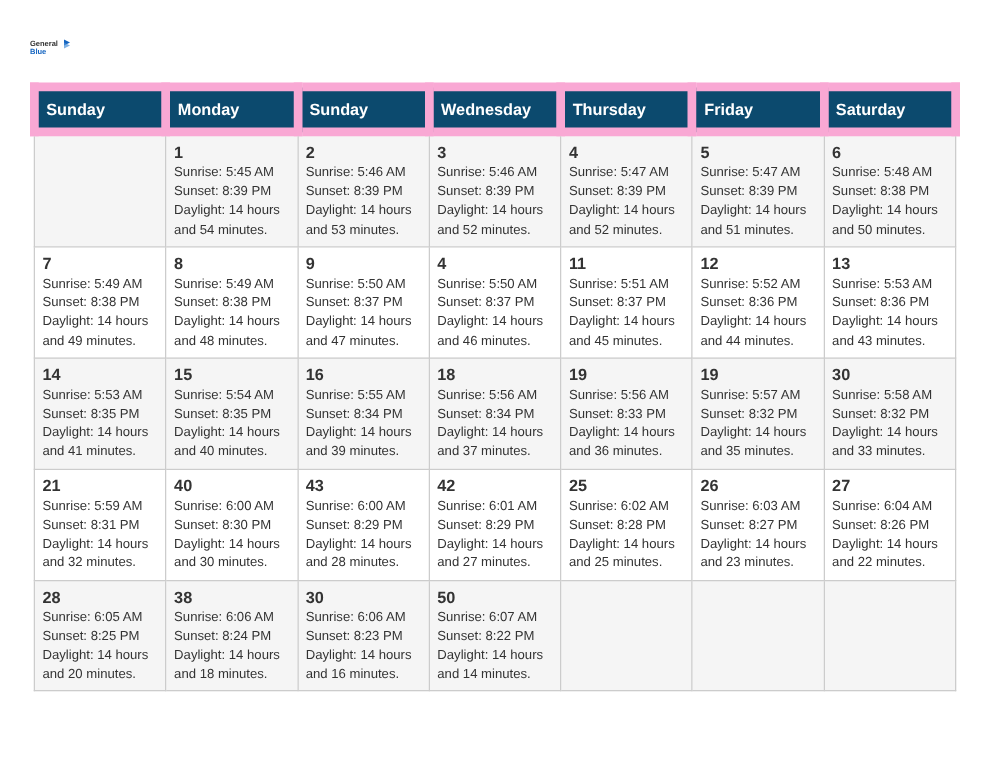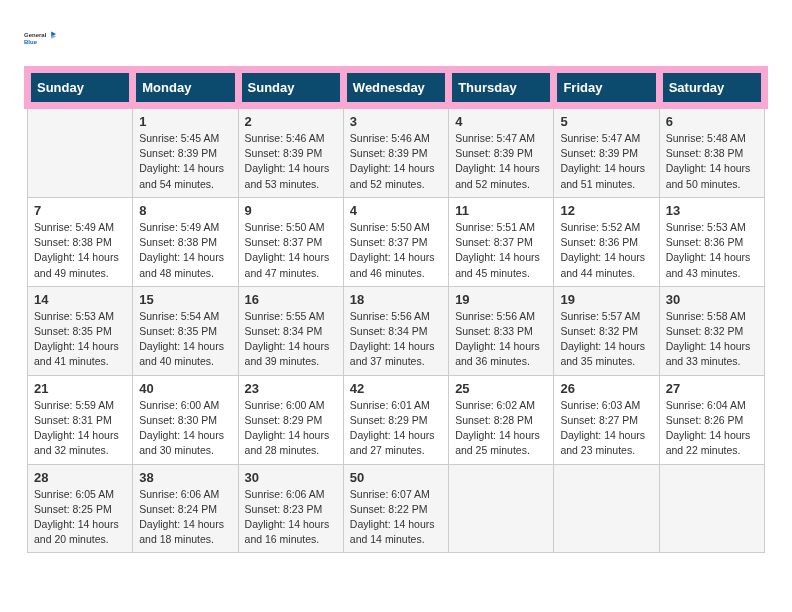--- a/index.html
+++ b/index.html
@@ -199,21 +199,21 @@
       <tr>
         <td>
           <span class="day-number">21</span>
           <div class="day-info">Sunrise: 5:59 AM<br>Sunset: 8:31 PM<br>Daylight: 14 hours<br>and 32 minutes.</div>
         </td>
         <td>
           <span class="day-number">40</span>
           <div class="day-info">Sunrise: 6:00 AM<br>Sunset: 8:30 PM<br>Daylight: 14 hours<br>and 30 minutes.</div>
         </td>
         <td>
-          <span class="day-number">23</span>
+          <span class="day-number">43</span>
           <div class="day-info">Sunrise: 6:00 AM<br>Sunset: 8:29 PM<br>Daylight: 14 hours<br>and 28 minutes.</div>
         </td>
         <td>
           <span class="day-number">42</span>
           <div class="day-info">Sunrise: 6:01 AM<br>Sunset: 8:29 PM<br>Daylight: 14 hours<br>and 27 minutes.</div>
         </td>
         <td>
           <span class="day-number">25</span>
           <div class="day-info">Sunrise: 6:02 AM<br>Sunset: 8:28 PM<br>Daylight: 14 hours<br>and 25 minutes.</div>
         </td>

